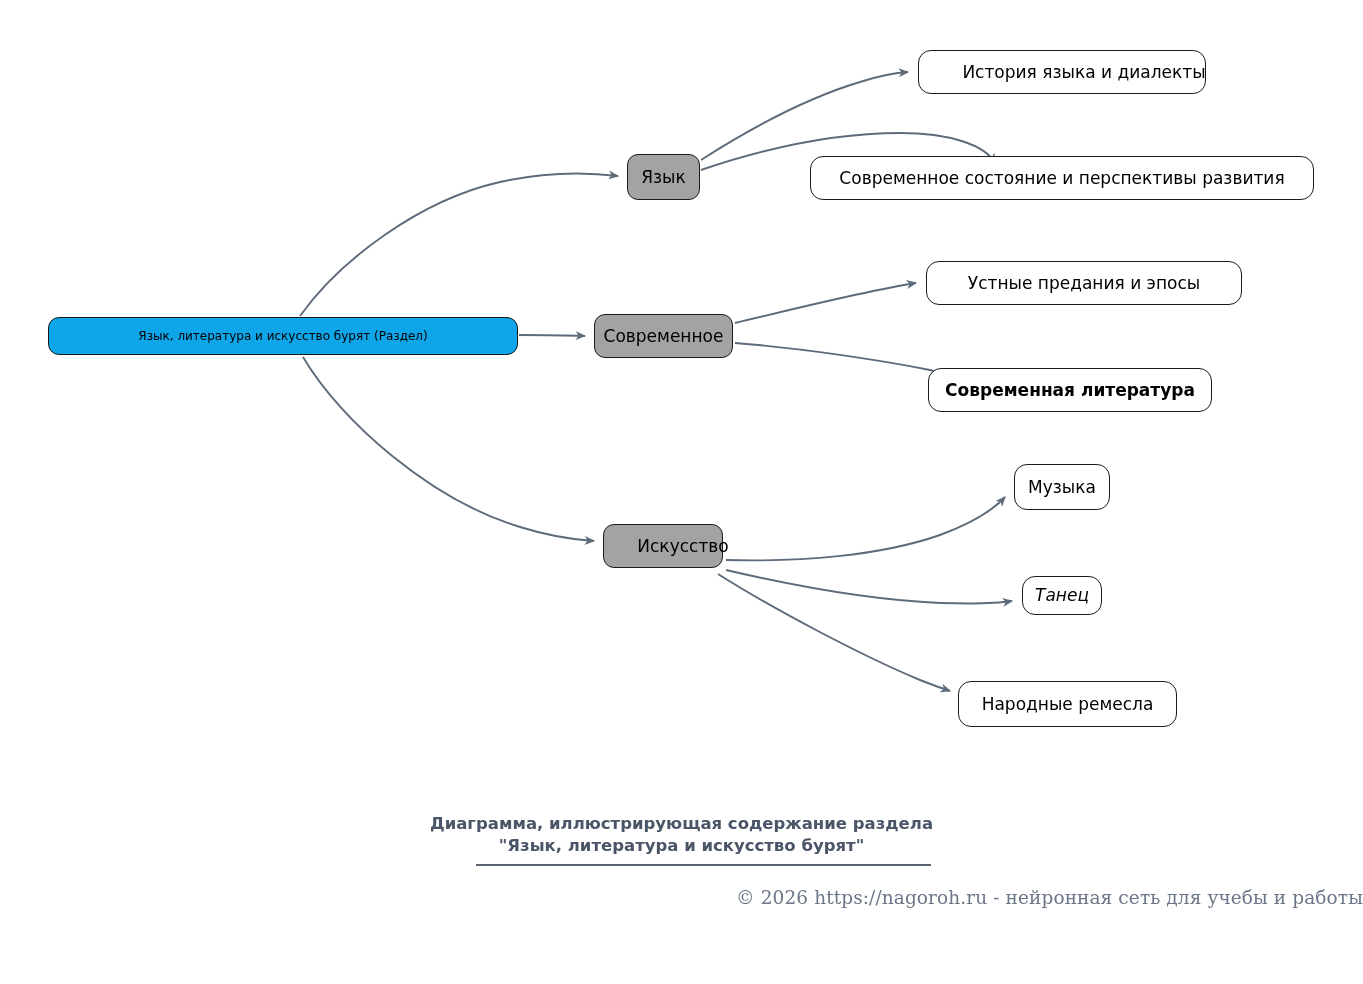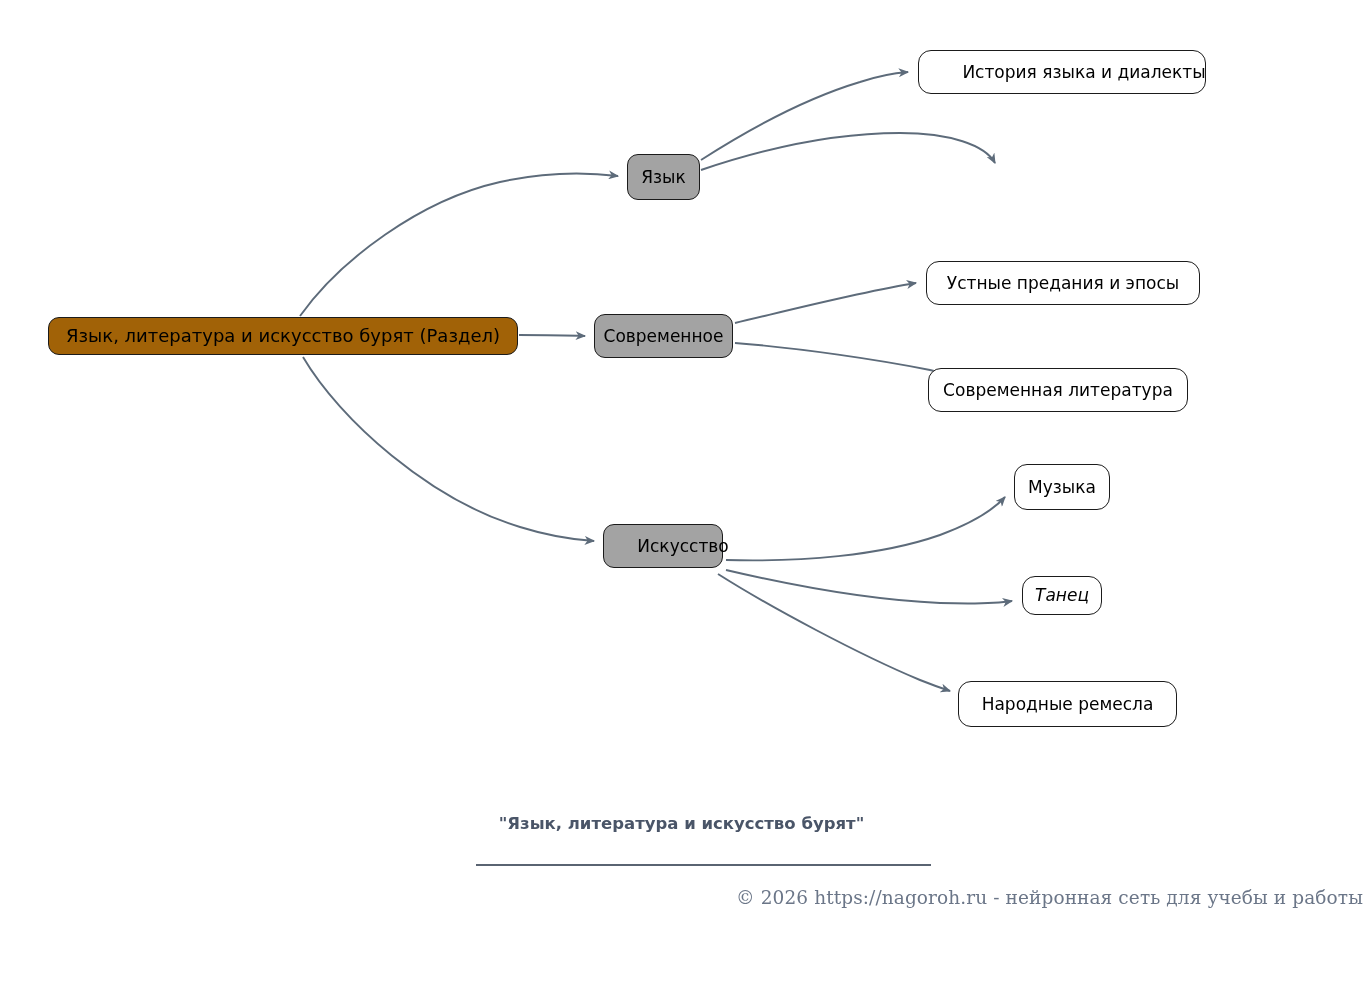--- a/index.html
+++ b/index.html
@@ -36,24 +36,24 @@
     display: flex;
     align-items: center;
     justify-content: center;
     white-space: nowrap;
     font-family: "DejaVu Sans", "Liberation Sans", sans-serif;
     font-size: 17px;
     color: #000000;
     line-height: 1;
   }
   .node-root {
-    background: #a16207;
+    background: #0ea5e9;
     border: 1.6px solid #1b1b1b;
     border-radius: 11px;
-    font-size: 18px;
+    font-size: 12px;
   }
   .node-branch {
     background: #a3a3a3;
     border: 1.6px solid #1b1b1b;
     border-radius: 11px;
     font-size: 17px;
   }
   .node-leaf {
     background: #ffffff;
     border: 1.6px solid #1b1b1b;
@@ -121,36 +121,38 @@
 
     <path d="M 718,574 C 770,607 860,655 920,680 C 935,686 944,689 950,691" fill="none" stroke="#5d6b7a" stroke-width="1.9" marker-end="url(#arrow)"></path>
   </svg>
 
   <div class="node node-root" style="left:48px; top:317px; width:470px; height:38px;">Язык, литература и искусство бурят (Раздел)</div>
 
   <div class="node node-branch" style="left:627px; top:154px; width:73px; height:46px;">Язык</div>
 
   <div class="node node-leaf" style="left:918px; top:50px; width:288px; height:44px;padding-left:44px;">История языка и диалекты</div>
 
+  <div class="node node-leaf" style="left:810px; top:156px; width:504px; height:44px;">Современное состояние и перспективы развития</div>
 
   <div class="node node-branch" style="left:594px; top:314px; width:139px; height:44px;">Современное</div>
 
-  <div class="node node-leaf" style="left:926px; top:261px; width:274px; height:44px;">Устные предания и эпосы</div>
+  <div class="node node-leaf" style="left:926px; top:261px; width:316px; height:44px;">Устные предания и эпосы</div>
 
-  <div class="node node-leaf" style="left:928px; top:368px; width:260px; height:44px;">Современная литература</div>
+  <div class="node node-leaf" style="left:928px; top:368px; width:284px; height:44px;font-weight:bold;">Современная литература</div>
 
   <div class="node node-branch" style="left:603px; top:524px; width:120px; height:44px;padding-left:40px;">Искусство</div>
 
   <div class="node node-leaf" style="left:1014px; top:464px; width:96px; height:46px;">Музыка</div>
 
   <div class="node node-leaf" style="left:1022px; top:576px; width:80px; height:39px;font-style:italic;">Танец</div>
 
   <div class="node node-leaf" style="left:958px; top:681px; width:219px; height:46px;">Народные ремесла</div>
 
   <div class="caption" style="top:813px;">
+    <span>Диаграмма, иллюстрирующая содержание раздела</span>
     <span class="caption-line2">"Язык, литература и искусство бурят"</span>
   </div>
 
   <div class="divider" style="left:476px; top:864px; width:455px;"></div>
 
   <div class="footer" style="top:887px;">© 2026 https://nagoroh.ru - нейронная сеть для учебы и работы</div>
 
 </div>
 
 </body></html>

